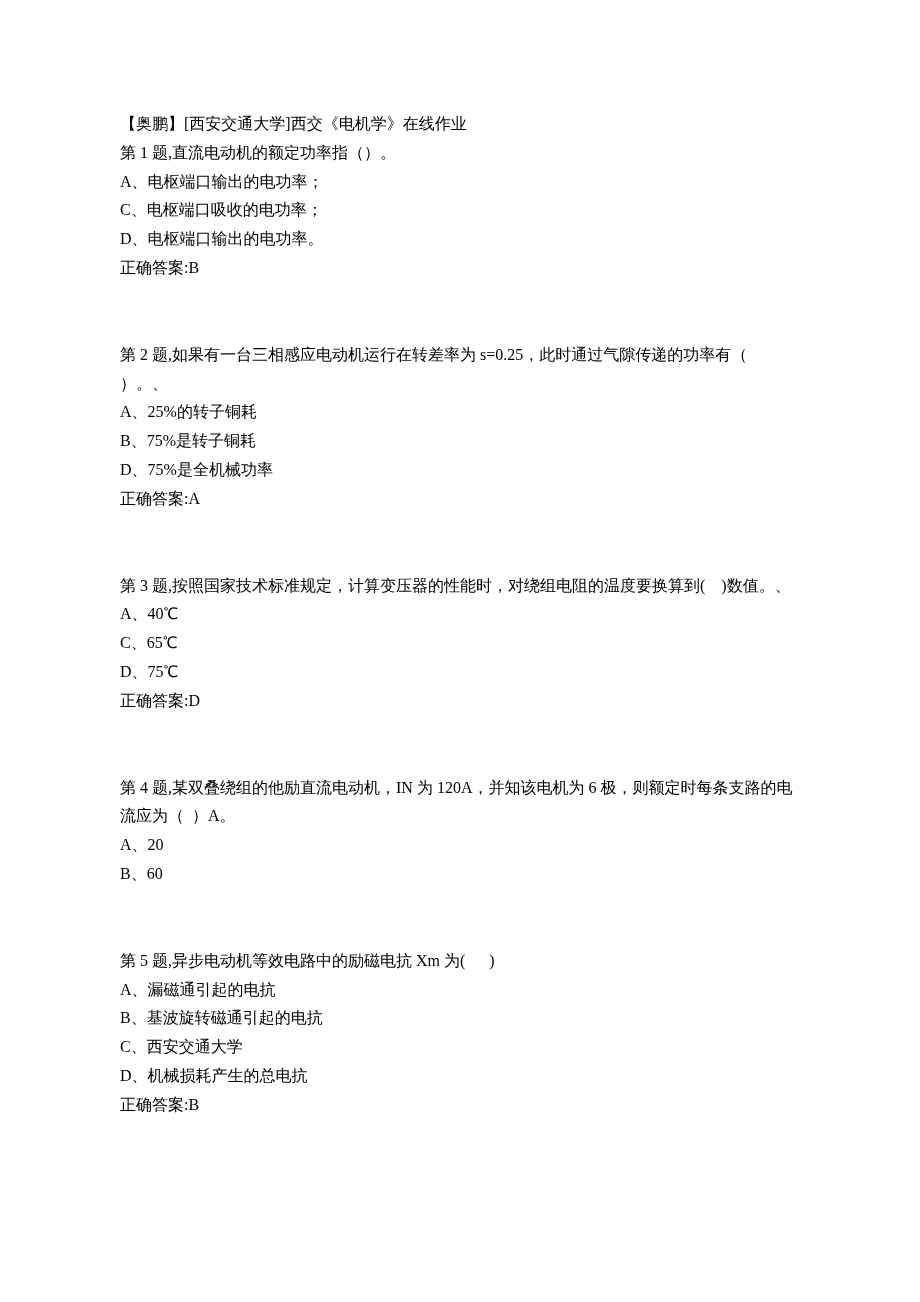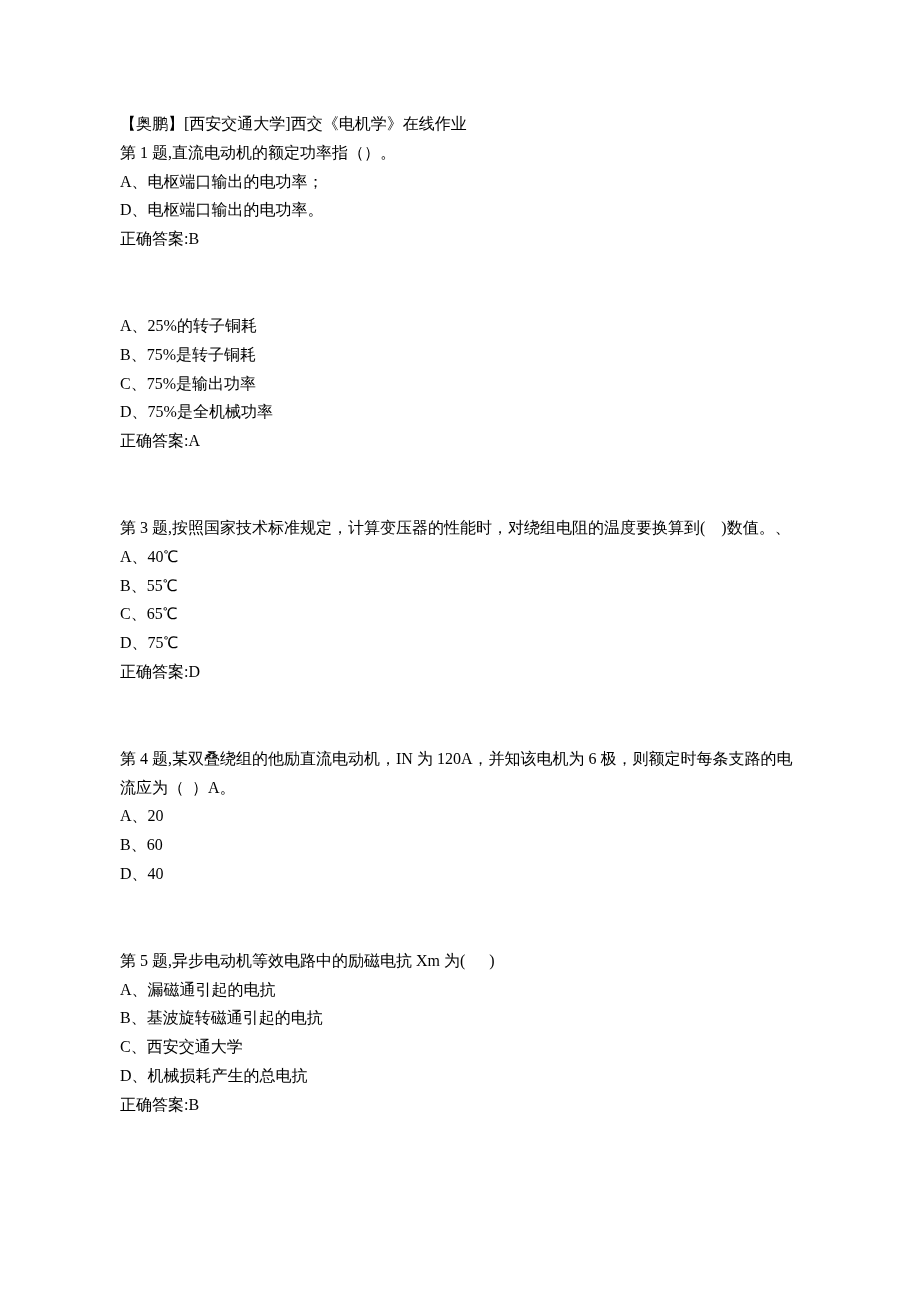--- a/index.html
+++ b/index.html
@@ -31,46 +31,45 @@
   </style>
 </head>
 <body>
 
 <div class="page">
 
   <p class="line">【奥鹏】[西安交通大学]西交《电机学》在线作业</p>
 
   <p class="line">第 1 题,直流电动机的额定功率指（）。</p>
   <p class="line">A、电枢端口输出的电功率；</p>
+  <p class="line">C、电枢端口吸收的电功率；</p>
   <p class="line">D、电枢端口输出的电功率。</p>
   <p class="line">正确答案:B</p>
 
   <div class="blank"></div>
 
+  <p class="line">第 2 题,如果有一台三相感应电动机运行在转差率为 s=0.25，此时通过气隙传递的功率有（    ）。、</p>
   <p class="line">A、25%的转子铜耗</p>
   <p class="line">B、75%是转子铜耗</p>
-  <p class="line">C、75%是输出功率</p>
   <p class="line">D、75%是全机械功率</p>
   <p class="line">正确答案:A</p>
 
   <div class="blank"></div>
 
   <p class="line">第 3 题,按照国家技术标准规定，计算变压器的性能时，对绕组电阻的温度要换算到(    )数值。、</p>
   <p class="line">A、40℃</p>
-  <p class="line">B、55℃</p>
   <p class="line">C、65℃</p>
   <p class="line">D、75℃</p>
   <p class="line">正确答案:D</p>
 
   <div class="blank"></div>
 
   <p class="line">第 4 题,某双叠绕组的他励直流电动机，IN 为 120A，并知该电机为 6 极，则额定时每条支路的电流应为（  ）A。</p>
   <p class="line">A、20</p>
   <p class="line">B、60</p>
-  <p class="line">D、40</p>
 
   <div class="blank"></div>
 
   <p class="line">第 5 题,异步电动机等效电路中的励磁电抗 Xm 为(      )</p>
   <p class="line">A、漏磁通引起的电抗</p>
   <p class="line">B、基波旋转磁通引起的电抗</p>
   <p class="line">C、西安交通大学</p>
   <p class="line">D、机械损耗产生的总电抗</p>
   <p class="line">正确答案:B</p>
 

